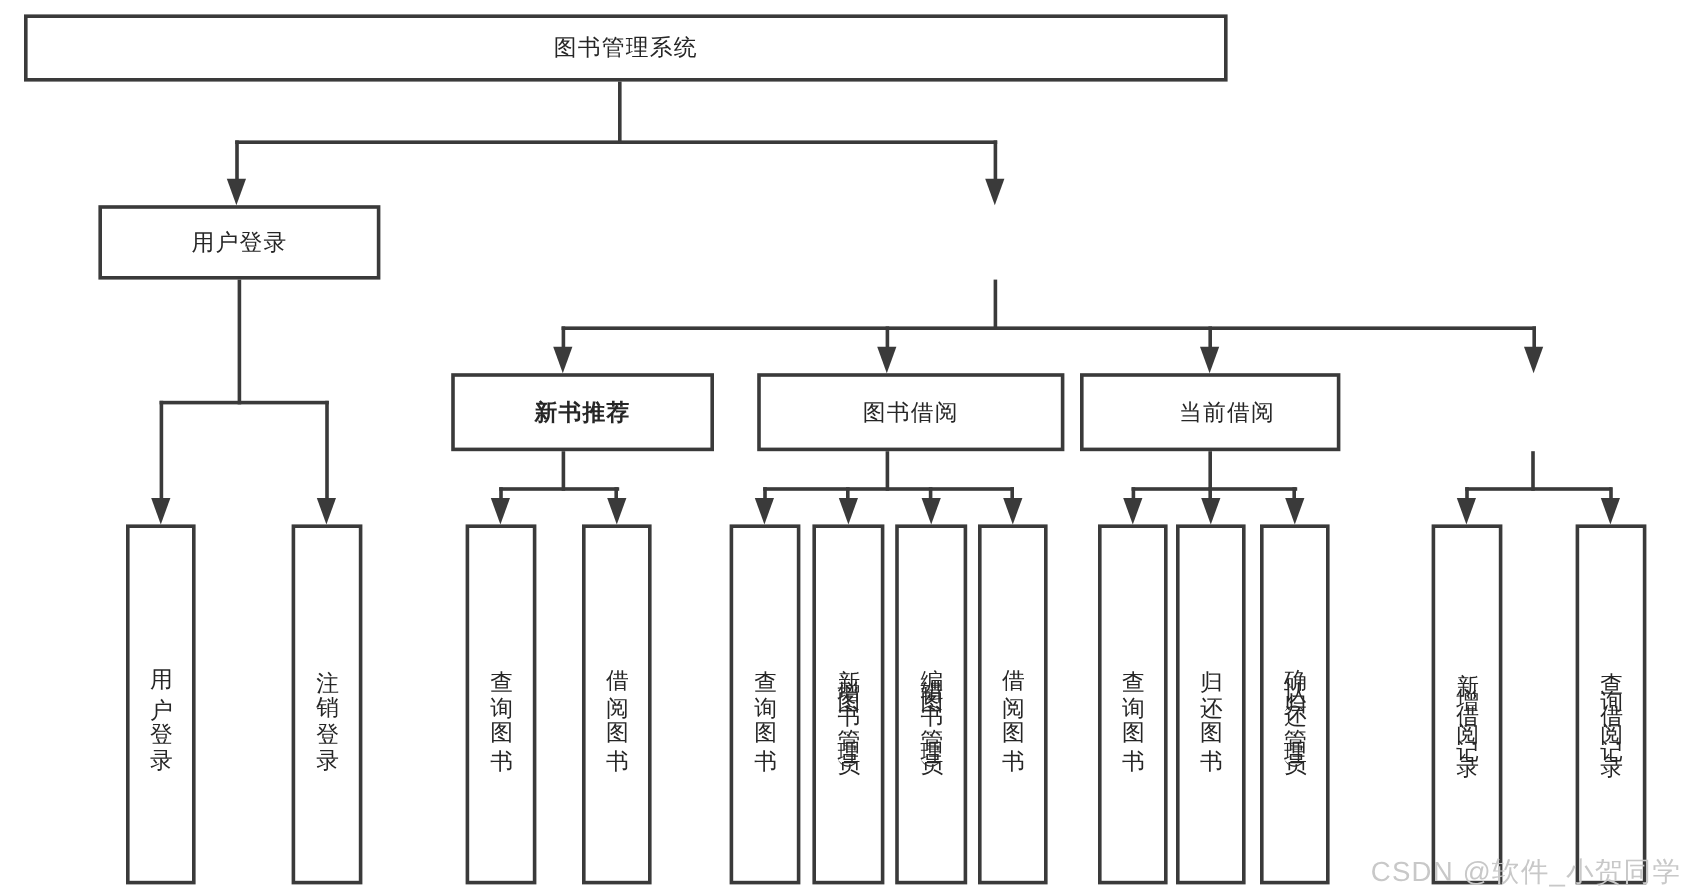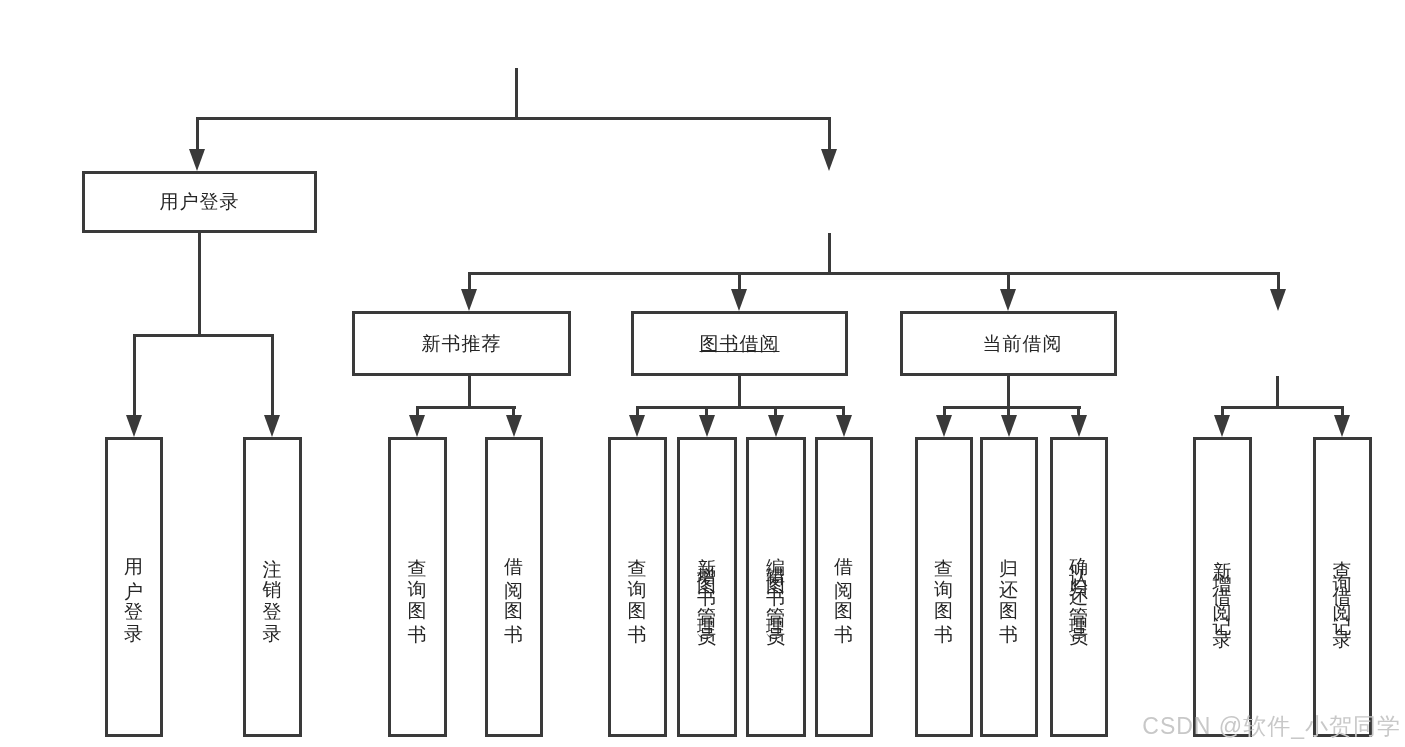--- a/index.html
+++ b/index.html
@@ -69,27 +69,28 @@
     color: #c8c8c8;
     letter-spacing: 1px;
     z-index: 10;
   }
 </style>
 </head>
 <body>
 
 <div id="stage">
 
+  <div class="node" style="left:20px; top:12px; width:1003px; height:56px;">图书管理系统</div>
 
   <div class="node" style="left:82px; top:171px; width:235px; height:62px;">用户登录</div>
 
 
-  <div class="node" style="left:352px; top:311px; width:219px; height:65px;">新书推荐</div>
+  <div class="node" style="left:376px; top:311px; width:219px; height:65px;font-weight:bold;">新书推荐</div>
 
-  <div class="node" style="left:631px; top:311px; width:217px; height:65px;text-decoration:underline;">图书借阅</div>
+  <div class="node" style="left:631px; top:311px; width:256px; height:65px;">图书借阅</div>
 
   <div class="node" style="left:900px; top:311px; width:217px; height:65px;padding-left:28px;">当前借阅</div>
 
 
   <div class="leaf" style="left:105px; width:58px;">
     <span class="vtext gap-l">用户登录</span>
   </div>
   <div class="leaf" style="left:243px; width:59px;">
     <span class="vtext gap-l">注销登录</span>
   </div>

